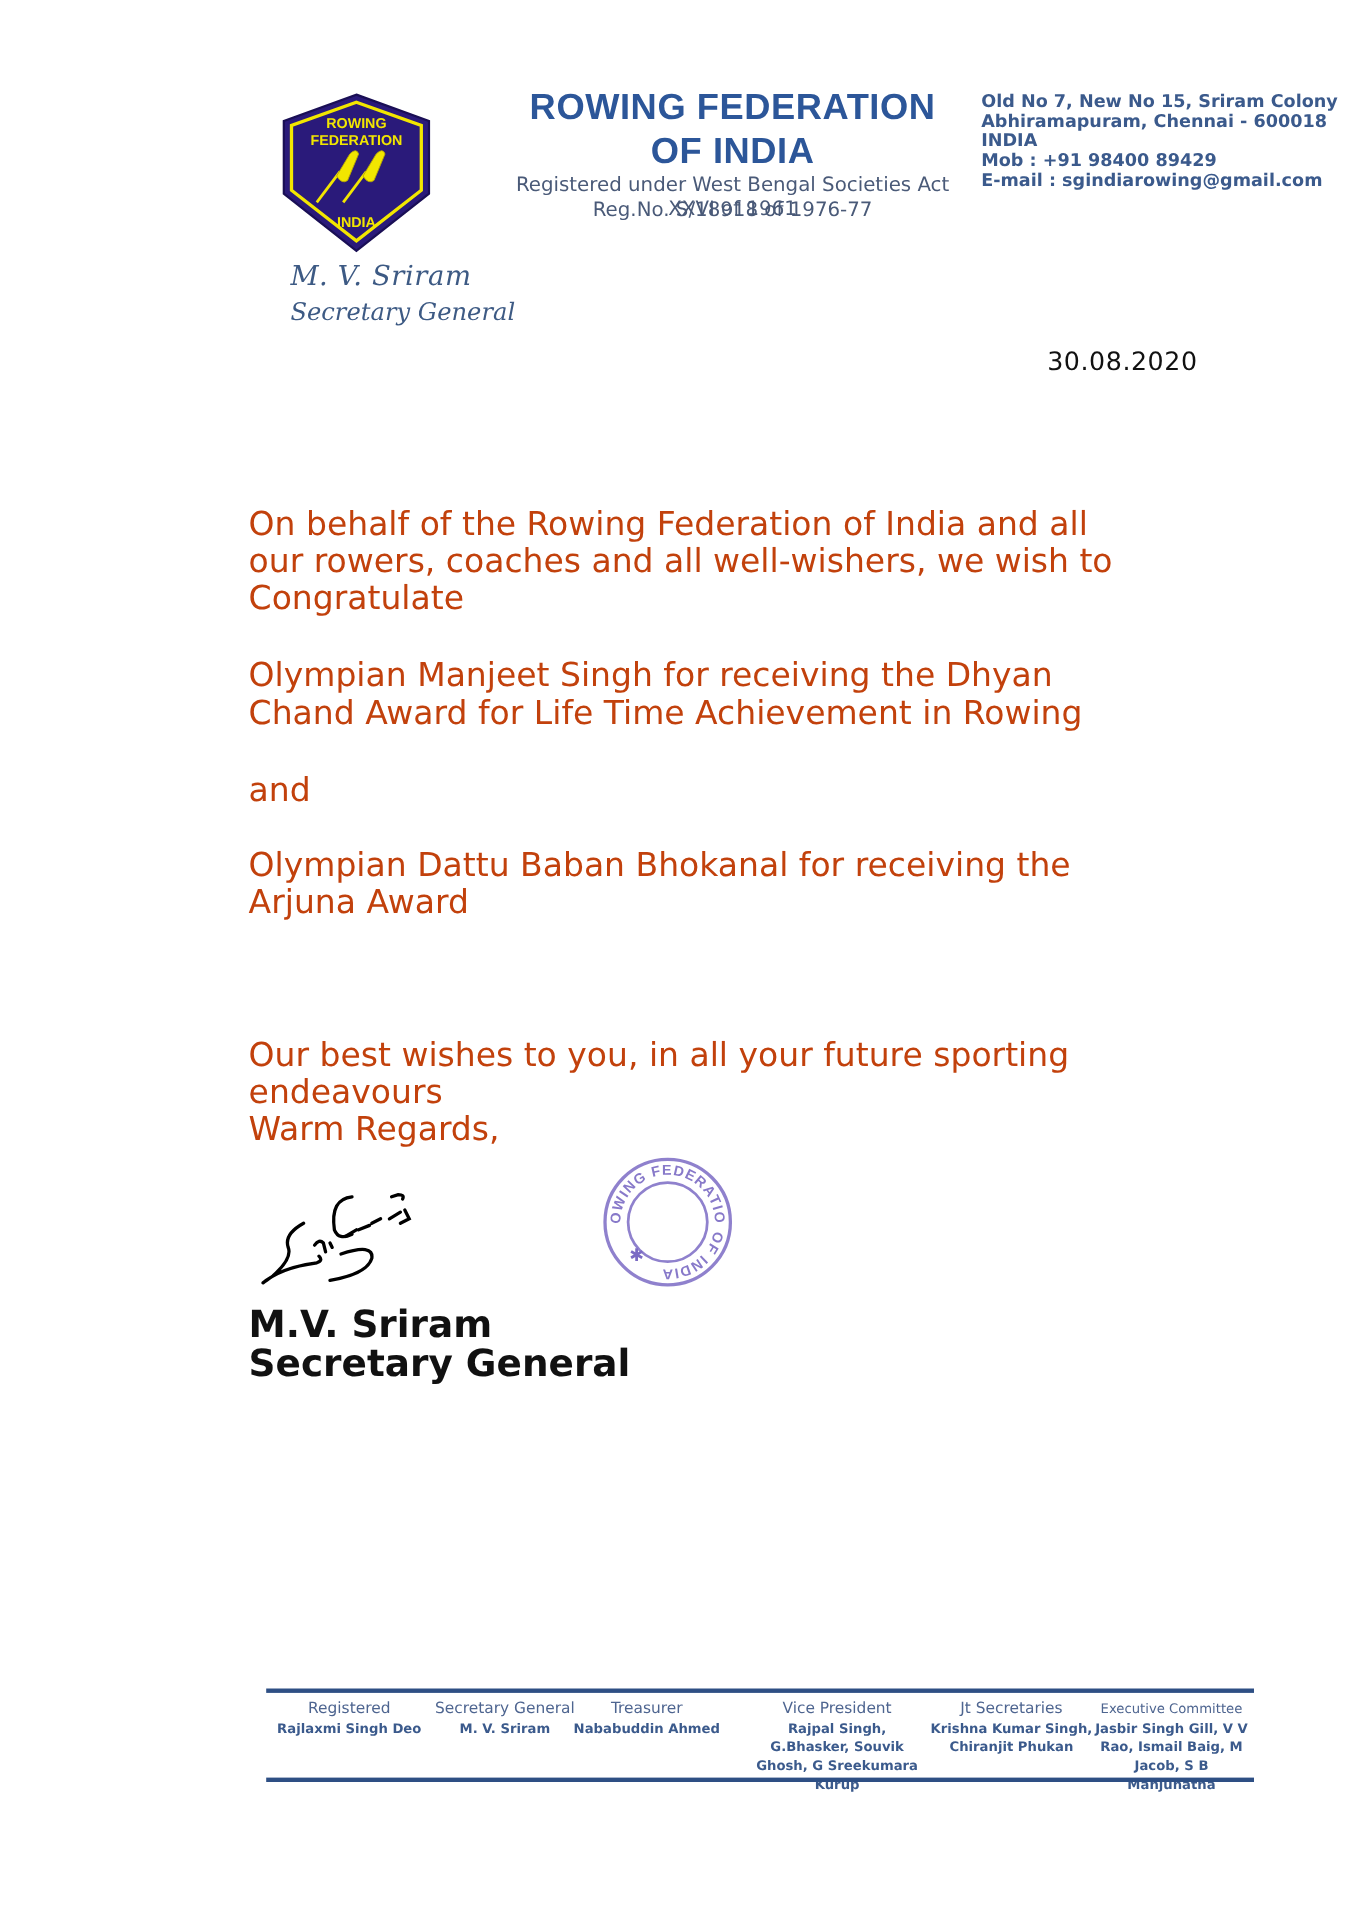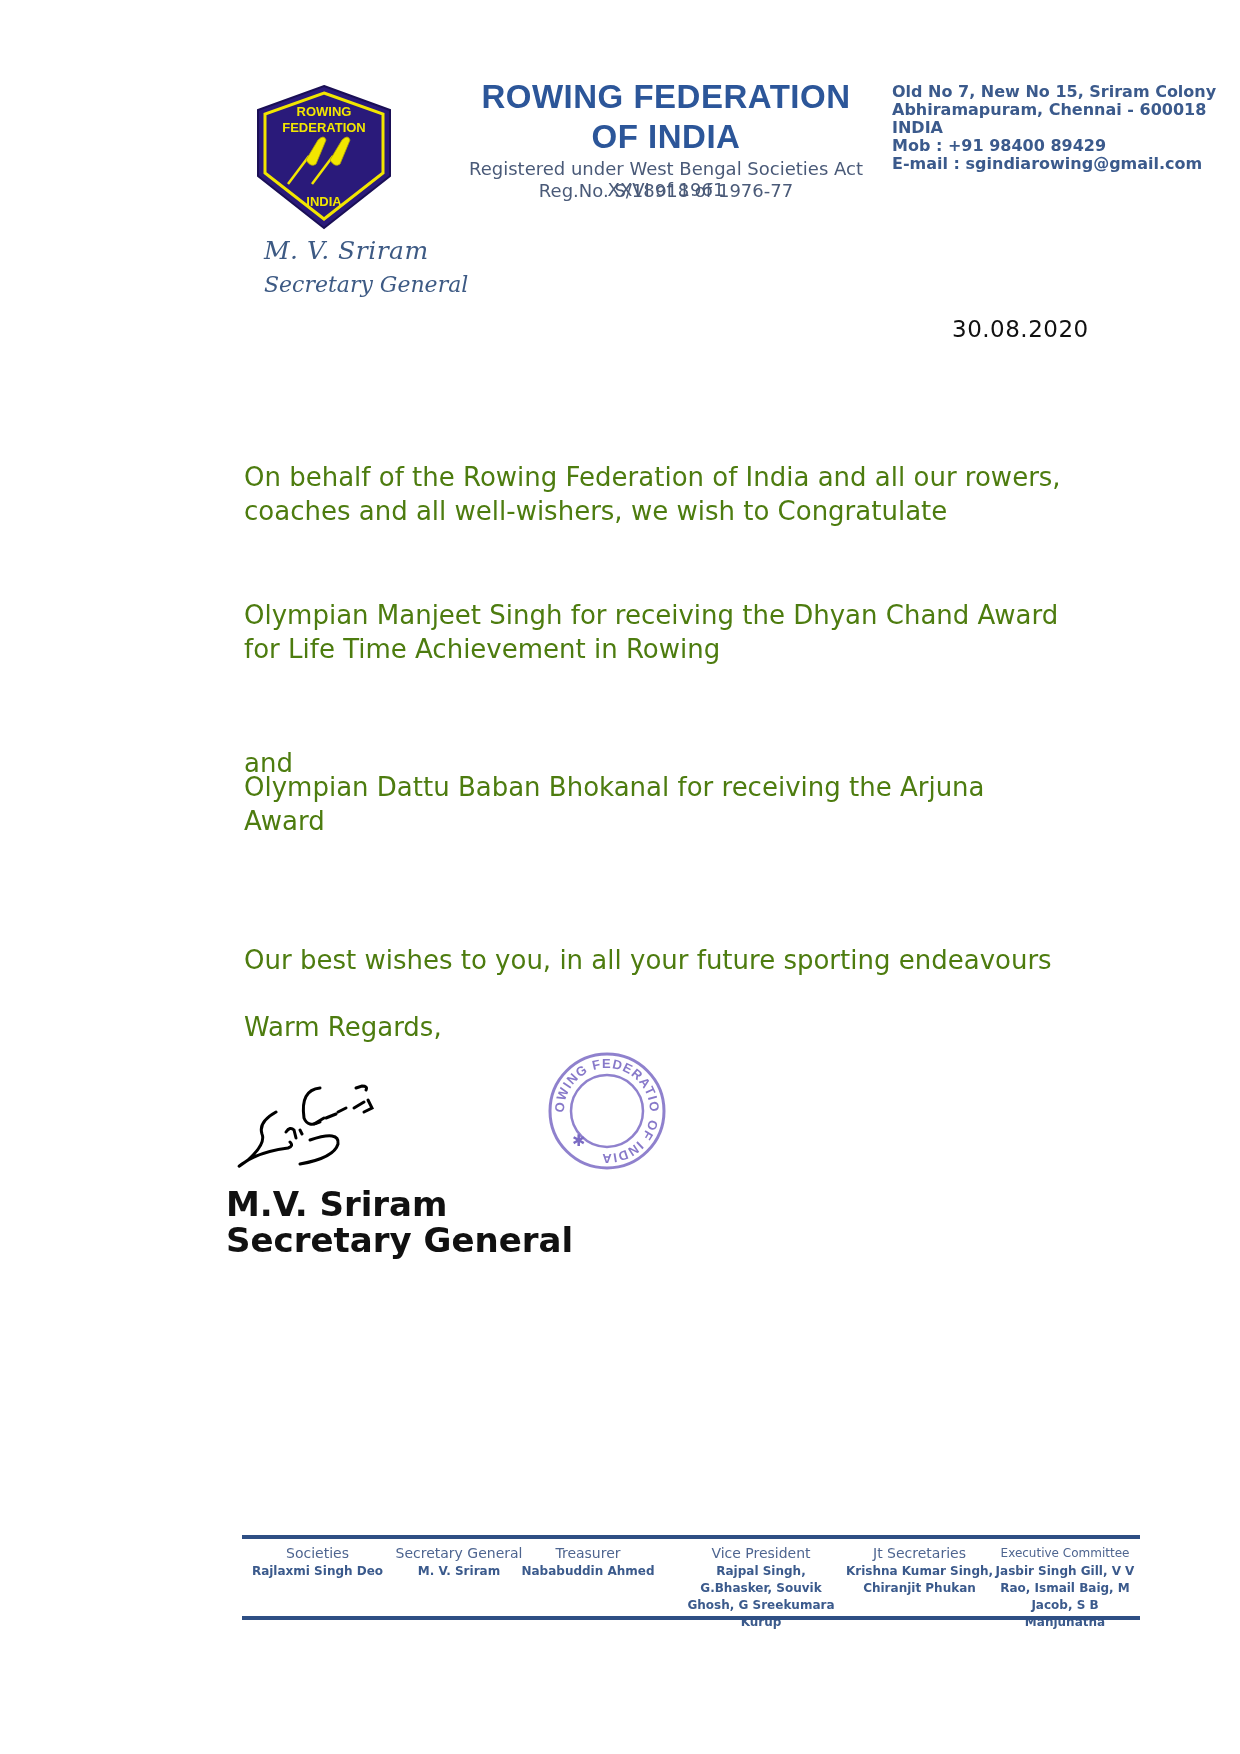--- a/index.html
+++ b/index.html
@@ -23,24 +23,24 @@
     #reg-2 { top: 180px; }
 
     
     .addr { left: 892px; font-family: "DejaVu Sans", sans-serif; font-weight: bold; color: #3b5a8c; font-size: 16px; line-height: 18px; }
     #addr-block { top: 83px; }
 
     
     #date { left: 952px; top: 316px; font-size: 23px; color: #111; letter-spacing: 0.5px; }
 
     
-    .body-text { left: 244px; width: 820px; font-size: 26px; line-height: 34px; color: #4d7c0f; }
+    .body-text { left: 226px; width: 820px; font-size: 30px; line-height: 34px; color: #c2410c; }
     #p1 { top: 460px; }
     #p2 { top: 598px; }
-    #p3 { top: 702px; margin-top: 44px; }
+    #p3 { top: 702px; }
     #p4 { top: 770px; }
     #p5 { top: 907px; margin-top: 36px; }
     #p6 { top: 1010px; }
 
     
     #signature { left: 228px; top: 1072px; width: 160px; height: 100px; }
     #stamp { left: 546px; top: 1050px; width: 122px; height: 122px; }
 
     .signer { left: 226px; font-weight: bold; font-size: 34px; color: #111; }
     #signer-name { top: 1184px; }
@@ -131,21 +131,21 @@
     <textPath href="#stampBot" startOffset="30%" text-anchor="middle">OF INDIA</textPath>
   </text>
   <text x="26" y="96" font-size="16" fill="#7b6bc4" font-weight="bold">✱</text>
 </svg>
 
 <div id="signer-name" class="abs signer">M.V. Sriram</div>
 <div id="signer-role" class="abs signer">Secretary General</div>
 
 <div id="rule-top" class="abs rule"></div>
 <div id="fc-0" class="abs fcol">
-  <div class="frole">Societies</div>
+  <div class="frole">Registered</div>
   <div class="fnames">Rajlaxmi Singh Deo</div>
 </div>
 <div id="fc-1" class="abs fcol">
   <div class="frole">Secretary General</div>
   <div class="fnames">M. V. Sriram</div>
 </div>
 <div id="fc-2" class="abs fcol">
   <div class="frole">Treasurer</div>
   <div class="fnames">Nababuddin Ahmed</div>
 </div>

